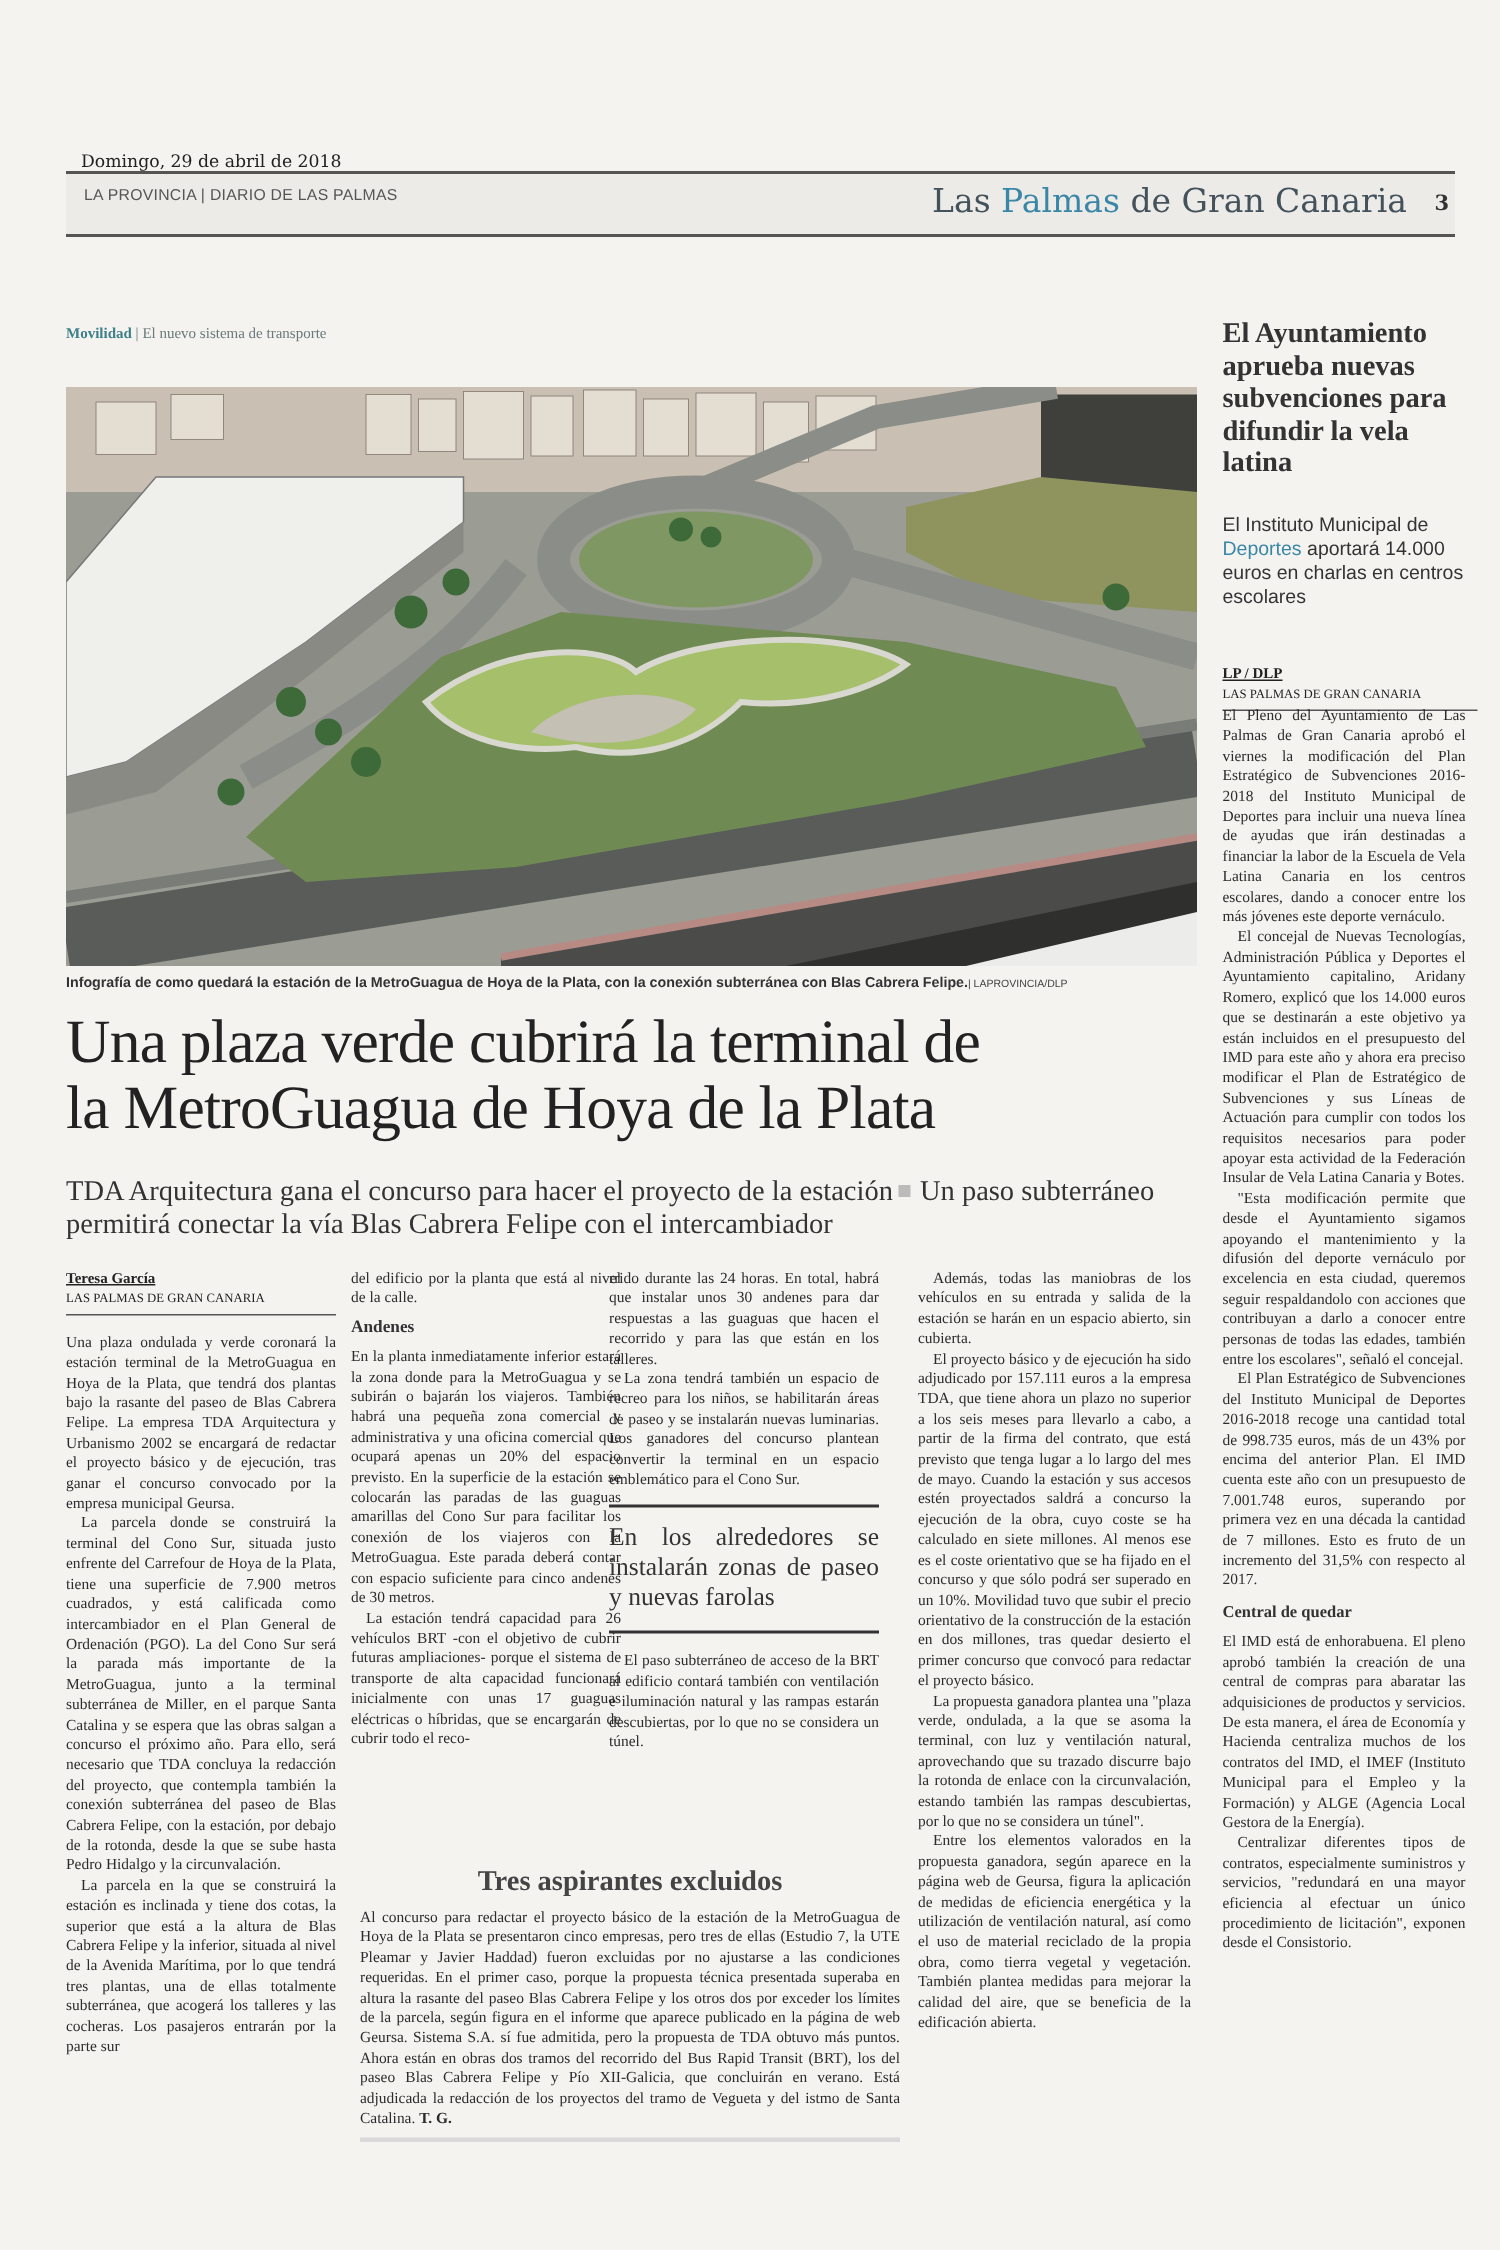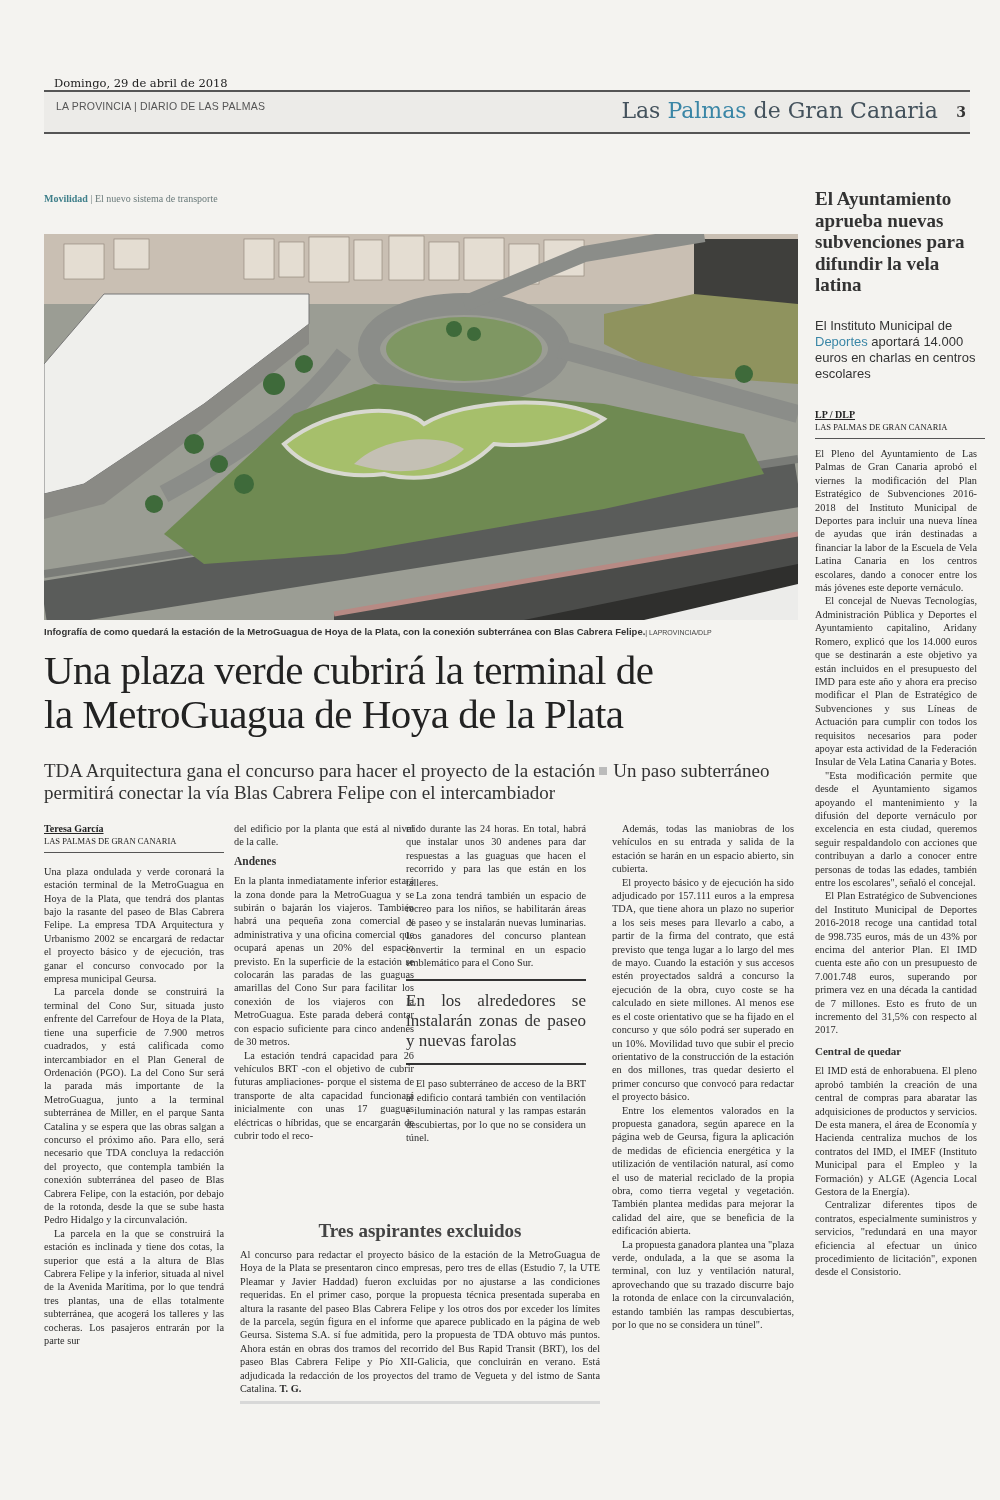--- a/index.html
+++ b/index.html
@@ -3,21 +3,21 @@
 <meta charset="utf-8">
 <style>
   html, body { margin: 0; padding: 0; }
   body {
     width: 1000px; height: 1500px; overflow: hidden;
     background: #f4f3f0;
     font-family: "DejaVu Serif", serif;
     color: #2a2a2a;
     position: relative;
   }
-  .abs { position: absolute; }
+  .abs { position: absolute; margin-top: 24px; }
   .date { left: 54px; top: 76px; font-size: 11.5px; color: #222; }
   .rule { left: 44px; width: 926px; height: 2px; background: #555; }
   .masthead-band { left: 44px; top: 92px; width: 926px; height: 40px; background: #ecebe8; }
   .paper-name { left: 56px; top: 100px; font-size: 10.5px; color: #555; letter-spacing: 0.2px; font-family: Liberation Sans, sans-serif; }
   .section-title { right: 62px; top: 98px; font-size: 22px; color: #44525c; font-family: "DejaVu Serif", serif; }
   .section-title .accent { color: #3a86a6; }
   .page-num { right: 34px; top: 104px; font-size: 14px; color: #333; font-weight: bold; }
 
   .kicker { left: 44px; top: 193px; font-size: 10px; color: #6a7a7a; font-family: "Liberation Serif", serif; }
   .kicker b { color: #3f7f8a; font-weight: bold; }
@@ -40,21 +40,21 @@
   .pullquote { border-top: 2px solid #333; border-bottom: 2px solid #333; padding: 10px 0 12px; margin: 10px 0 12px; font-size: 17px; line-height: 20px; color: #333; font-family: "Liberation Serif", serif; }
 
   .sidebox-title { text-align: center; font-size: 19px; font-weight: bold; color: #444; font-family: "Liberation Serif", serif; margin-bottom: 6px; }
   .sidebox { left: 240px; top: 1220px; width: 360px; }
   .sidebox .col p { text-indent: 0; }
   .sidebox-bottom { height: 3px; background: #d8d8d8; margin-top: 6px; }
 
   .rt-headline { left: 815px; top: 188px; width: 175px; font-size: 19px; line-height: 21.5px; font-weight: bold; color: #333; font-family: "Liberation Serif", serif; }
   .rt-sub { left: 815px; top: 318px; width: 175px; font-size: 13px; line-height: 16px; color: #333; font-family: Liberation Sans, sans-serif; }
   .rt-sub .accent { color: #3a86a6; }
-  .rt-byline { left: 815px; top: 408px; width: 170px; }
+  .rt-byline { left: 815px; top: 419px; width: 170px; }
   .rt-body { left: 815px; top: 447px; width: 162px; }
   .sidebar-sub { font-weight: bold; font-size: 11px; margin: 8px 0 6px; color: #333; }
 </style>
 </head>
 <body>
 
 <div class="abs date">Domingo, 29 de abril de 2018</div>
 <div class="abs rule" style="top:90px"></div>
 <div class="abs masthead-band"></div>
 <div class="abs paper-name">LA PROVINCIA | DIARIO DE LAS PALMAS</div>
@@ -147,22 +147,22 @@
 <div class="abs col" style="left:406px; top:822px; width:180px;">
   <p class="noind">rrido durante las 24 horas. En total, habrá que instalar unos 30 andenes para dar respuestas a las guaguas que hacen el recorrido y para las que están en los talleres.</p>
   <p>La zona tendrá también un espacio de recreo para los niños, se habilitarán áreas de paseo y se instalarán nuevas luminarias. Los ganadores del concurso plantean convertir la terminal en un espacio emblemático para el Cono Sur.</p>
   <div class="pullquote">En los alrededores se instalarán zonas de paseo y nuevas farolas</div>
   <p>El paso subterráneo de acceso de la BRT al edificio contará también con ventilación e iluminación natural y las rampas estarán descubiertas, por lo que no se considera un túnel.</p>
 </div>
 
 <div class="abs col" style="left:612px; top:822px; width:182px;">
   <p>Además, todas las maniobras de los vehículos en su entrada y salida de la estación se harán en un espacio abierto, sin cubierta.</p>
   <p>El proyecto básico y de ejecución ha sido adjudicado por 157.111 euros a la empresa TDA, que tiene ahora un plazo no superior a los seis meses para llevarlo a cabo, a partir de la firma del contrato, que está previsto que tenga lugar a lo largo del mes de mayo. Cuando la estación y sus accesos estén proyectados saldrá a concurso la ejecución de la obra, cuyo coste se ha calculado en siete millones. Al menos ese es el coste orientativo que se ha fijado en el concurso y que sólo podrá ser superado en un 10%. Movilidad tuvo que subir el precio orientativo de la construcción de la estación en dos millones, tras quedar desierto el primer concurso que convocó para redactar el proyecto básico.</p>
+  <p>La propuesta ganadora plantea una "plaza verde, ondulada, a la que se asoma la terminal, con luz y ventilación natural, aprovechando que su trazado discurre bajo la rotonda de enlace con la circunvalación, estando también las rampas descubiertas, por lo que no se considera un túnel".</p>
   <p>Entre los elementos valorados en la propuesta ganadora, según aparece en la página web de Geursa, figura la aplicación de medidas de eficiencia energética y la utilización de ventilación natural, así como el uso de material reciclado de la propia obra, como tierra vegetal y vegetación. También plantea medidas para mejorar la calidad del aire, que se beneficia de la edificación abierta.</p>
-  <p>La propuesta ganadora plantea una "plaza verde, ondulada, a la que se asoma la terminal, con luz y ventilación natural, aprovechando que su trazado discurre bajo la rotonda de enlace con la circunvalación, estando también las rampas descubiertas, por lo que no se considera un túnel".</p>
 </div>
 
 <div class="abs sidebox">
   <div class="sidebox-title">Tres aspirantes excluidos</div>
   <div class="col">
     <p><span>Al concurso para redactar el proyecto básico de la estación de la MetroGuagua de Hoya de la Plata se presentaron cinco empresas, pero tres de ellas (Estudio 7, la UTE Pleamar y Javier Haddad) fueron excluidas por no ajustarse a las condiciones requeridas. En el primer caso, porque la propuesta técnica presentada superaba en altura la rasante del paseo Blas Cabrera Felipe y los otros dos por exceder los límites de la parcela, según figura en el informe que aparece publicado en la página de web Geursa. Sistema S.A. sí fue admitida, pero la propuesta de TDA obtuvo más puntos. Ahora están en obras dos tramos del recorrido del Bus Rapid Transit (BRT), los del paseo Blas Cabrera Felipe y Pío XII-Galicia, que concluirán en verano. Está adjudicada la redacción de los proyectos del tramo de Vegueta y del istmo de Santa Catalina.</span> <b>T. G.</b></p>
   </div>
   <div class="sidebox-bottom"></div>
 </div>
 

